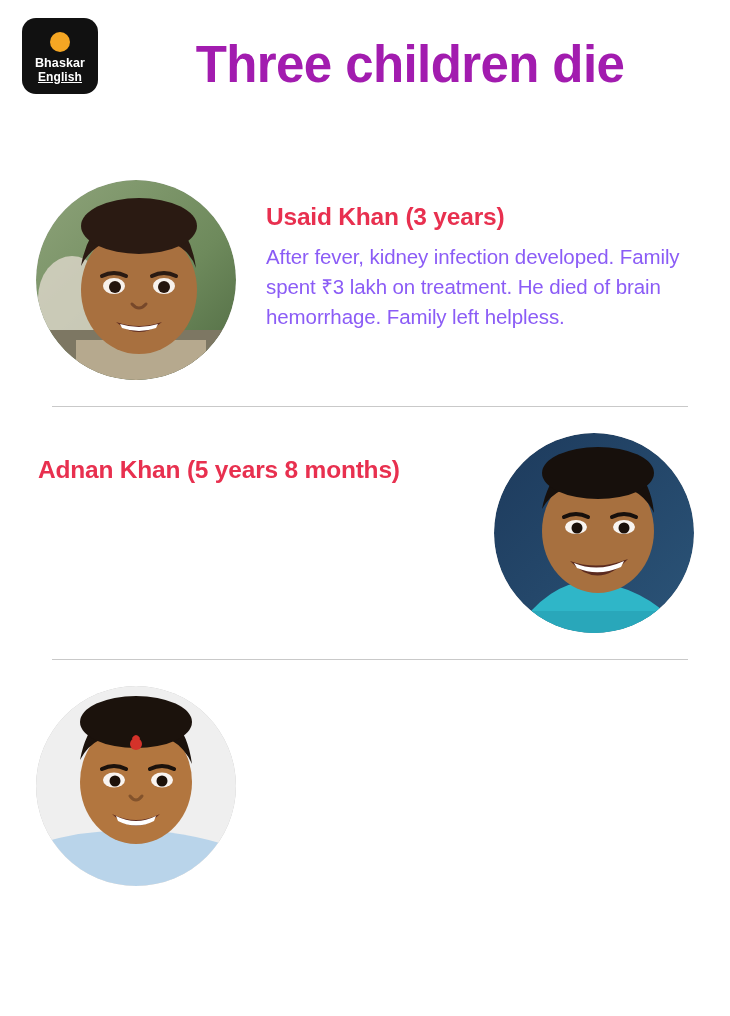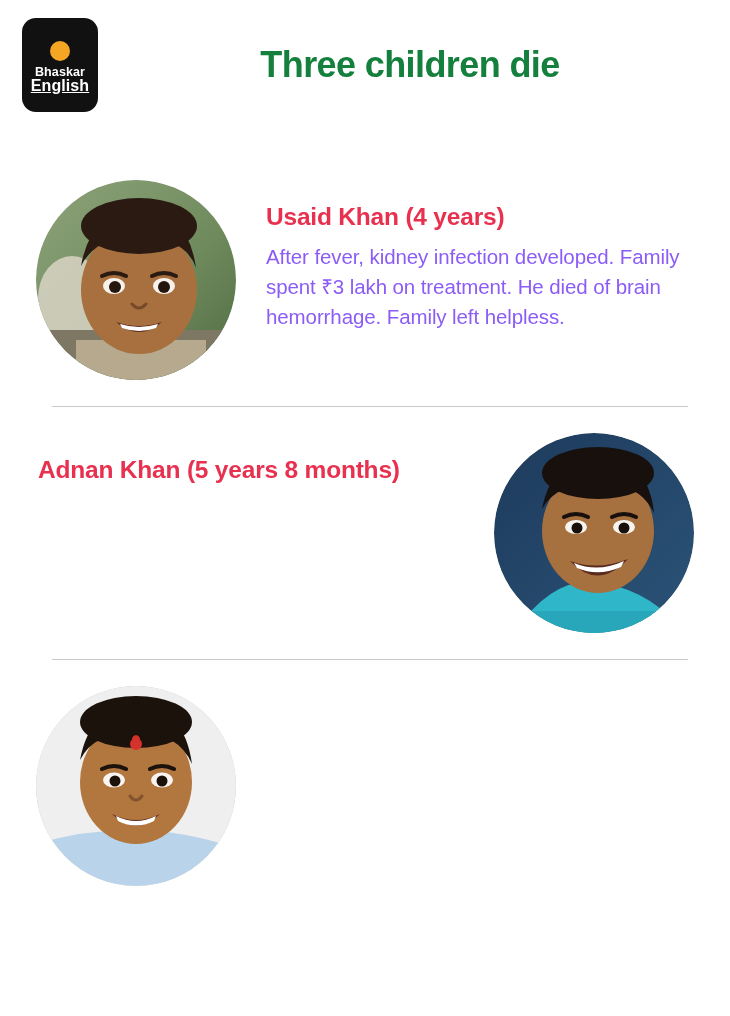--- a/index.html
+++ b/index.html
@@ -21,21 +21,21 @@
   
   .header {
     position: relative;
     height: 180px;
   }
   .logo {
     position: absolute;
     left: 22px;
     top: 18px;
     width: 76px;
-    height: 94px;
+    height: 76px;
     background: #111111;
     border-radius: 14px;
     display: flex;
     flex-direction: column;
     align-items: center;
     justify-content: center;
     padding-top: 4px;
   }
   .logo-sun {
     width: 20px;
@@ -46,37 +46,37 @@
   }
   .logo-line1 {
     color: #ffffff;
     font-size: 12.5px;
     font-weight: bold;
     line-height: 13px;
     letter-spacing: .1px;
   }
   .logo-line2 {
     color: #ffffff;
-    font-size: 16px;
+    font-size: 12px;
     font-weight: bold;
     line-height: 14px;
     letter-spacing: .1px;
     text-decoration: underline;
   }
   .headline {
     position: absolute;
     left: 110px;
     top: 38px;
     width: 600px;
     text-align: center;
-    font-size: 36px;
+    font-size: 51px;
     font-weight: bold;
     line-height: 53px;
     letter-spacing: -0.6px;
-    color: #15803d;
+    color: #a21caf;
   }
 
   
   .cases {
     position: relative;
     padding: 0 0;
   }
   .case {
     display: flex;
     align-items: flex-start;
@@ -169,21 +169,21 @@
             <circle cx="128" cy="107" r="6" fill="#24150d"></circle>
             <path d="M66 96 Q78 90 90 96" stroke="#2a1a12" stroke-width="4" fill="none" stroke-linecap="round"></path>
             <path d="M116 96 Q128 90 140 96" stroke="#2a1a12" stroke-width="4" fill="none" stroke-linecap="round"></path>
             <path d="M96 124 Q103 132 110 124" stroke="#77482a" stroke-width="3" fill="none" stroke-linecap="round"></path>
             <path d="M80 142 Q103 162 126 142 Q103 150 80 142 Z" fill="#5e2b20"></path>
             <path d="M84 144 Q103 150 122 144 L120 148 Q103 154 86 148 Z" fill="#ffffff"></path>
           </g>
         </svg>
       </div>
       <div class="case-text">
-        <div class="case-name">Usaid Khan (4 years)</div>
+        <div class="case-name">Usaid Khan (3 years)</div>
         <div class="case-desc">After fever, kidney infection developed. Family spent ₹3 lakh on treatment. He died of brain hemorrhage. Family left helpless.</div>
       </div>
     </div>
 
     <div class="divider"></div>
 
     <div class="case reverse">
       <div class="photo">
         <svg viewBox="0 0 200 200" xmlns="http://www.w3.org/2000/svg" aria-hidden="true">
           <defs>

